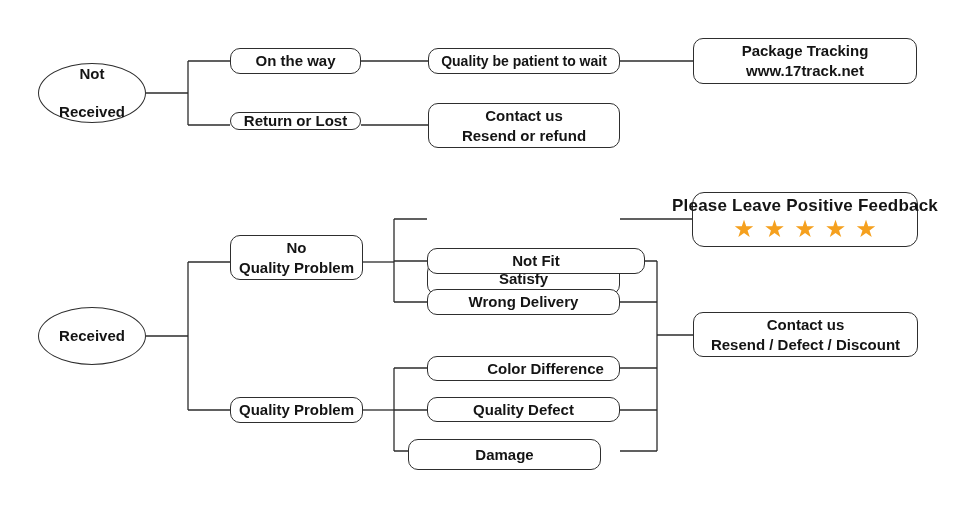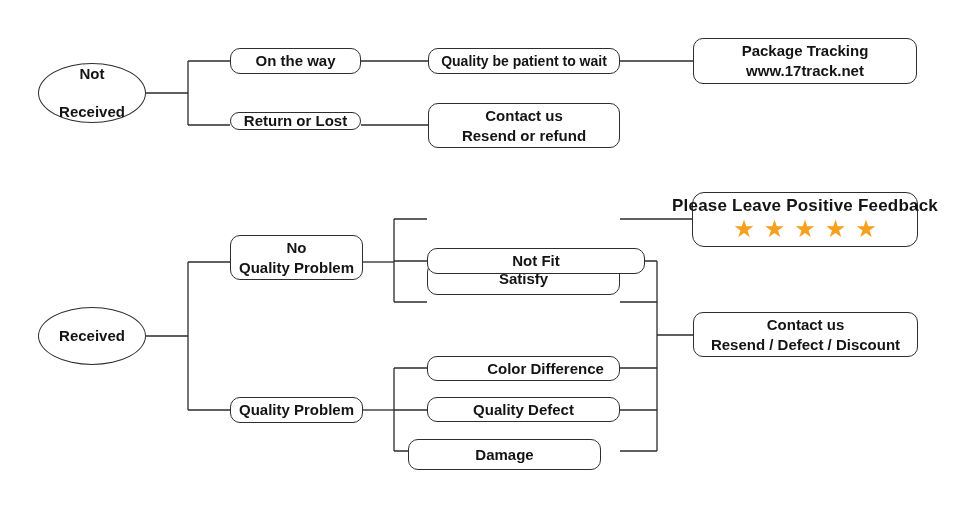--- a/index.html
+++ b/index.html
@@ -127,20 +127,23 @@
   </div>
 
   <div class="node box" id="n-satisfy">
     <span>Satisfy</span>
   </div>
 
   <div class="node box" id="n-not-fit">
     <span>Not Fit</span>
   </div>
 
+  <div class="node box" id="n-wrong-delivery">
+    <span>Wrong Delivery</span>
+  </div>
 
   <div class="node box" id="n-color-difference">
     <span>Color Difference</span>
   </div>
 
   <div class="node box" id="n-quality-defect">
     <span>Quality Defect</span>
   </div>
 
   <div class="node box" id="n-damage">

